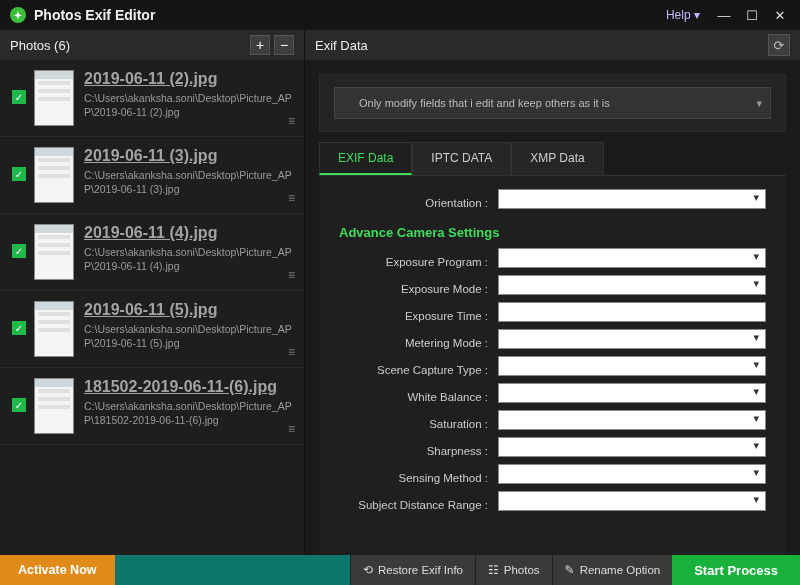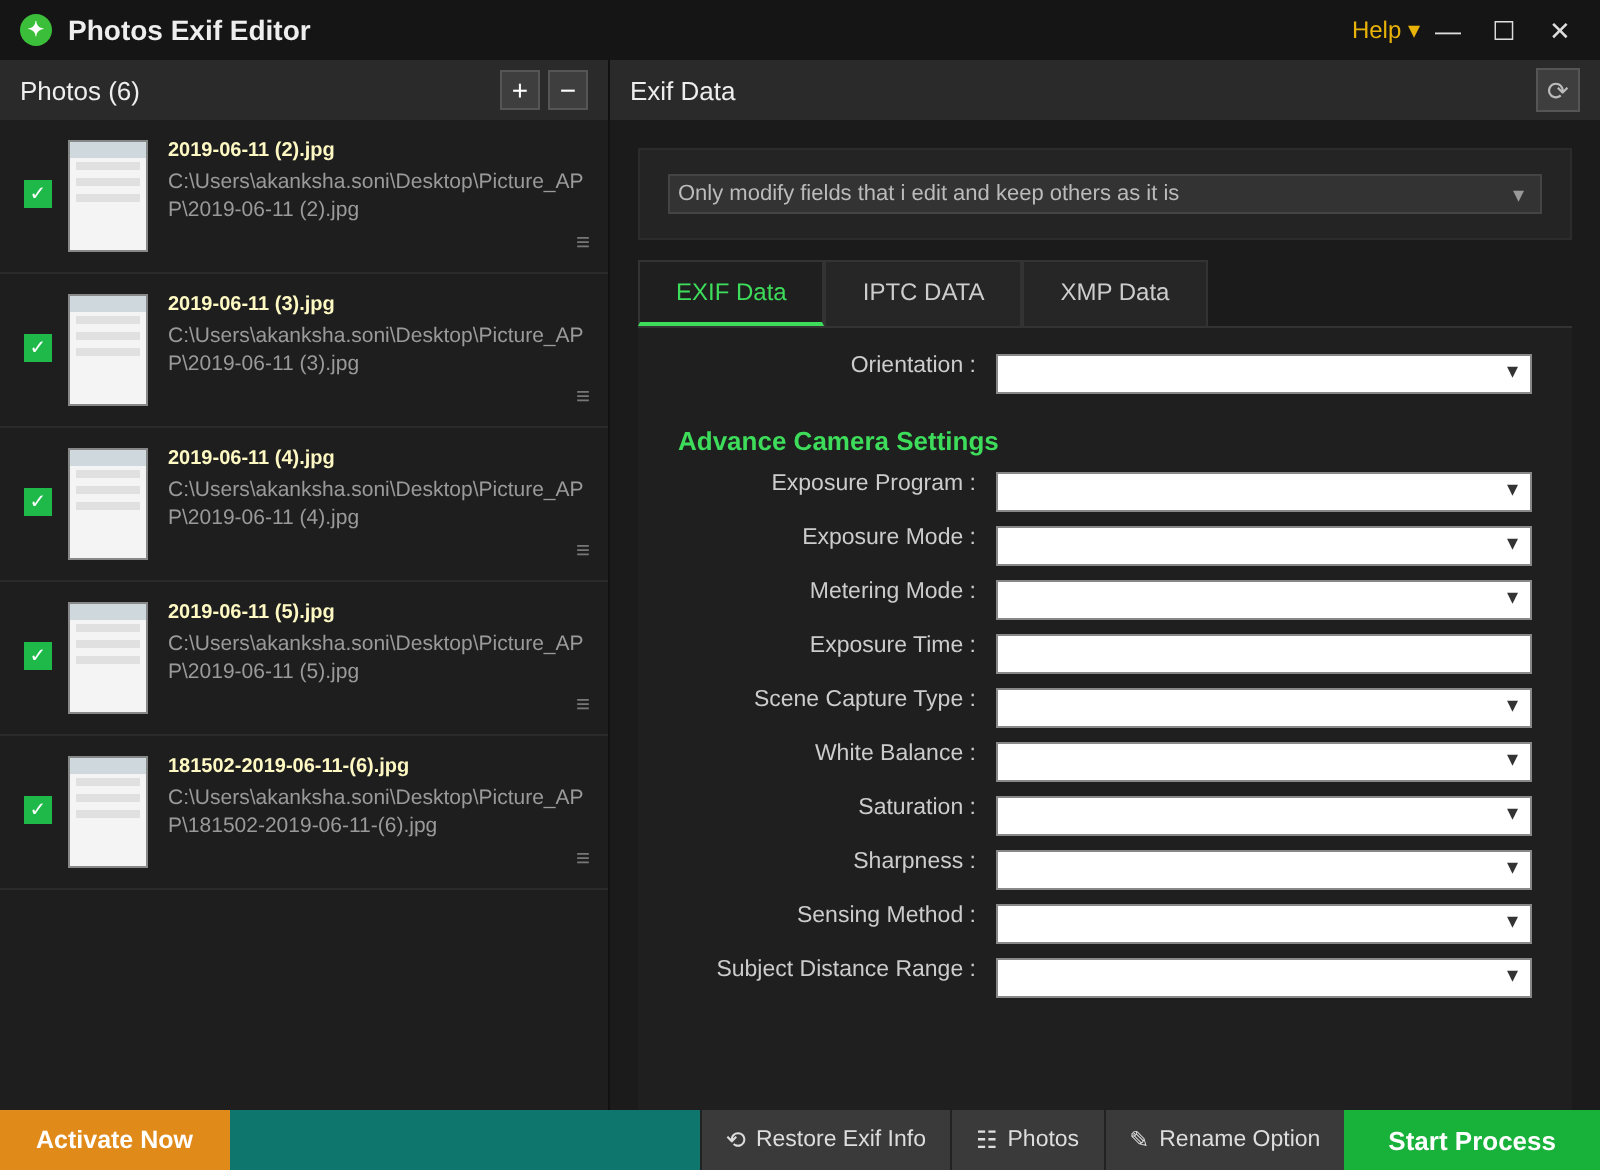--- a/index.html
+++ b/index.html
@@ -2,55 +2,55 @@
 <html><head>
 <meta charset="utf-8">
 <style>
 * { box-sizing: border-box; margin: 0; padding: 0; font-family: "Segoe UI", Arial, sans-serif; }
 body { width: 800px; height: 585px; background: #1a1a1a; color: #ddd; overflow: hidden; font-size: 12px; }
 
 .titlebar { height: 30px; background: #151515; display: flex; align-items: center; padding: 0 6px 0 10px; }
 .titlebar .logo { width: 16px; height: 16px; border-radius: 50%; background: #3bbf3b; display: flex; align-items: center; justify-content: center; font-size: 10px; font-weight: bold; color: #fff; margin-right: 8px; }
 .titlebar .title { font-size: 14px; font-weight: 600; color: #eee; flex: 0 0 auto; }
 .titlebar .spacer { flex: 1; }
-.titlebar .help { font-size: 12px; color: #eab308; cursor: pointer; }
+.titlebar .help { font-size: 12px; color: #c4b5fd; margin-right: 10px; cursor: pointer; }
 .titlebar .winbtn { width: 28px; height: 28px; display: flex; align-items: center; justify-content: center; color: #ddd; font-size: 13px; cursor: pointer; }
 
 .main { display: flex; height: 525px; }
 .left { width: 305px; background: #202020; display: flex; flex-direction: column; border-right: 1px solid #111; }
 .right { flex: 1; background: #1b1b1b; display: flex; flex-direction: column; }
 
 .panelhead { height: 30px; display: flex; align-items: center; padding: 0 10px; background: #2a2a2a; gap: 27px; }
 .panelhead .phlabel { font-size: 13px; color: #eee; }
 .panelhead .phactions { margin-left: auto; display: flex; gap: 4px; }
 .sqbtn { width: 20px; height: 20px; background: #3e3e3e; border: 1px solid #555; color: #fff; display: flex; align-items: center; justify-content: center; font-size: 14px; cursor: pointer; }
 .refbtn { width: 22px; height: 22px; background: #3e3e3e; border: 1px solid #555; color: #bbb; display: flex; align-items: center; justify-content: center; font-size: 13px; cursor: pointer; }
 
 .photolist { flex: 1; overflow-y: auto; background: #1e1e1e; }
 .photoitem { display: flex; align-items: flex-start; padding: 10px 8px; border-bottom: 1px solid #2b2b2b; position: relative; }
 .photoitem .chk { width: 14px; height: 14px; background: #1fb94a; border: 1px solid #1fb94a; margin: 20px 8px 0 4px; display: flex; align-items: center; justify-content: center; color: #fff; font-size: 10px; flex-shrink: 0; }
 .thumb { width: 40px; height: 56px; background: #f4f4f4; border: 1px solid #888; flex-shrink: 0; margin-right: 10px; display:flex; flex-direction:column; }
 .thumb .tbar { height:8px; background:#cfd8dc; }
 .thumb .trow { height:4px; margin:2px 3px; background:#e0e0e0; }
 .meta { flex: 1; min-width: 0; }
-.meta .fname { font-size: 10px; font-weight: 600; color: #fef9c3; margin-bottom: 3px; }
+.meta .fname { font-size: 16px; font-weight: 600; color: #a3a3a3; margin-bottom: 3px; text-decoration: underline; }
 .meta .fpath { font-size: 10.5px; color: #9a9a9a; line-height: 1.35; word-break: break-all; }
 .burger { position:absolute; right:10px; bottom:8px; color:#777; font-size:12px; cursor:pointer; letter-spacing:-1px; }
 
 .editopt { background: #242424; margin: 14px 14px 10px 14px; padding: 12px 14px; display: flex; align-items: center; gap: 16px; border:1px solid #2c2c2c; }
 .editopt .lbl { font-size: 12px; color: #ddd; font-weight:600; }
-.editopt .sel { flex: 1; height: 20px; background: #333; border: 1px solid #444; color: #bbb; font-size: 11px; padding: 0 4px; display:flex; align-items:center; position:relative; }
+.editopt .sel { flex: 1; height: 32px; background: #333; border: 1px solid #444; color: #bbb; font-size: 11px; padding: 0 24px; display:flex; align-items:center; position:relative; }
 .editopt .sel::after { content:"▾"; position:absolute; right:8px; color:#999; }
 
 .tabs { display: flex; gap: 0; padding: 0 14px; }
 .tab { padding: 8px 18px; font-size: 12px; background: #262626; color: #ccc; cursor: pointer; border:1px solid #333; border-bottom:none; }
 .tab.active { color: #3ddc5a; border-bottom: 2px solid #3ddc5a; background:#1f1f1f; }
 
 .formwrap { flex:1; overflow-y:auto; padding: 6px 20px 10px 14px; border-top:1px solid #333; margin:0 14px; background:#1f1f1f; }
-.formrow { display: flex; align-items: flex-start; margin: 7px 0; }
+.formrow { display: flex; align-items: flex-end; margin: 7px 0; }
 .formrow .flabel { width: 165px; text-align: right; font-size: 11.5px; color: #ccc; padding-right: 10px; }
 .formrow .finput { flex: 1; height: 20px; background: #fff; border: 1px solid #888; position:relative; }
 .formrow .finput.dd::after { content:"▾"; position:absolute; right:6px; top:1px; font-size:11px; color:#333; }
 .secthead { font-size: 13px; color: #3ddc5a; font-weight:600; margin: 16px 0 8px 6px; }
 
 .bottombar { height: 30px; background: #0f766e; display: flex; align-items: stretch; }
 .activate { background: #e08a1a; color: #fff; font-size: 12.5px; font-weight:600; padding: 0 18px; display:flex; align-items:center; cursor:pointer; }
 .bottombar .gap { flex:1; }
 .bbtn { background: #3a3a3a; border-left:1px solid #222; color: #ddd; font-size: 11.5px; padding: 0 12px; display:flex; align-items:center; gap:5px; cursor:pointer; }
 .bbtn .ic { font-size:12px; }
@@ -186,26 +186,26 @@
 
       <div class="formrow">
           <div class="flabel">Exposure Program :</div>
           <div class="finput dd"></div>
         </div>
       <div class="formrow">
           <div class="flabel">Exposure Mode :</div>
           <div class="finput dd"></div>
         </div>
       <div class="formrow">
-          <div class="flabel">Metering Mode :</div>
-          <div class="finput dd"></div>
-        </div>
-      <div class="formrow">
           <div class="flabel">Exposure Time :</div>
           <div class="finput"></div>
+        </div>
+      <div class="formrow">
+          <div class="flabel">Metering Mode :</div>
+          <div class="finput dd"></div>
         </div>
       <div class="formrow">
           <div class="flabel">Scene Capture Type :</div>
           <div class="finput dd"></div>
         </div>
       <div class="formrow">
           <div class="flabel">White Balance :</div>
           <div class="finput dd"></div>
         </div>
       <div class="formrow">

